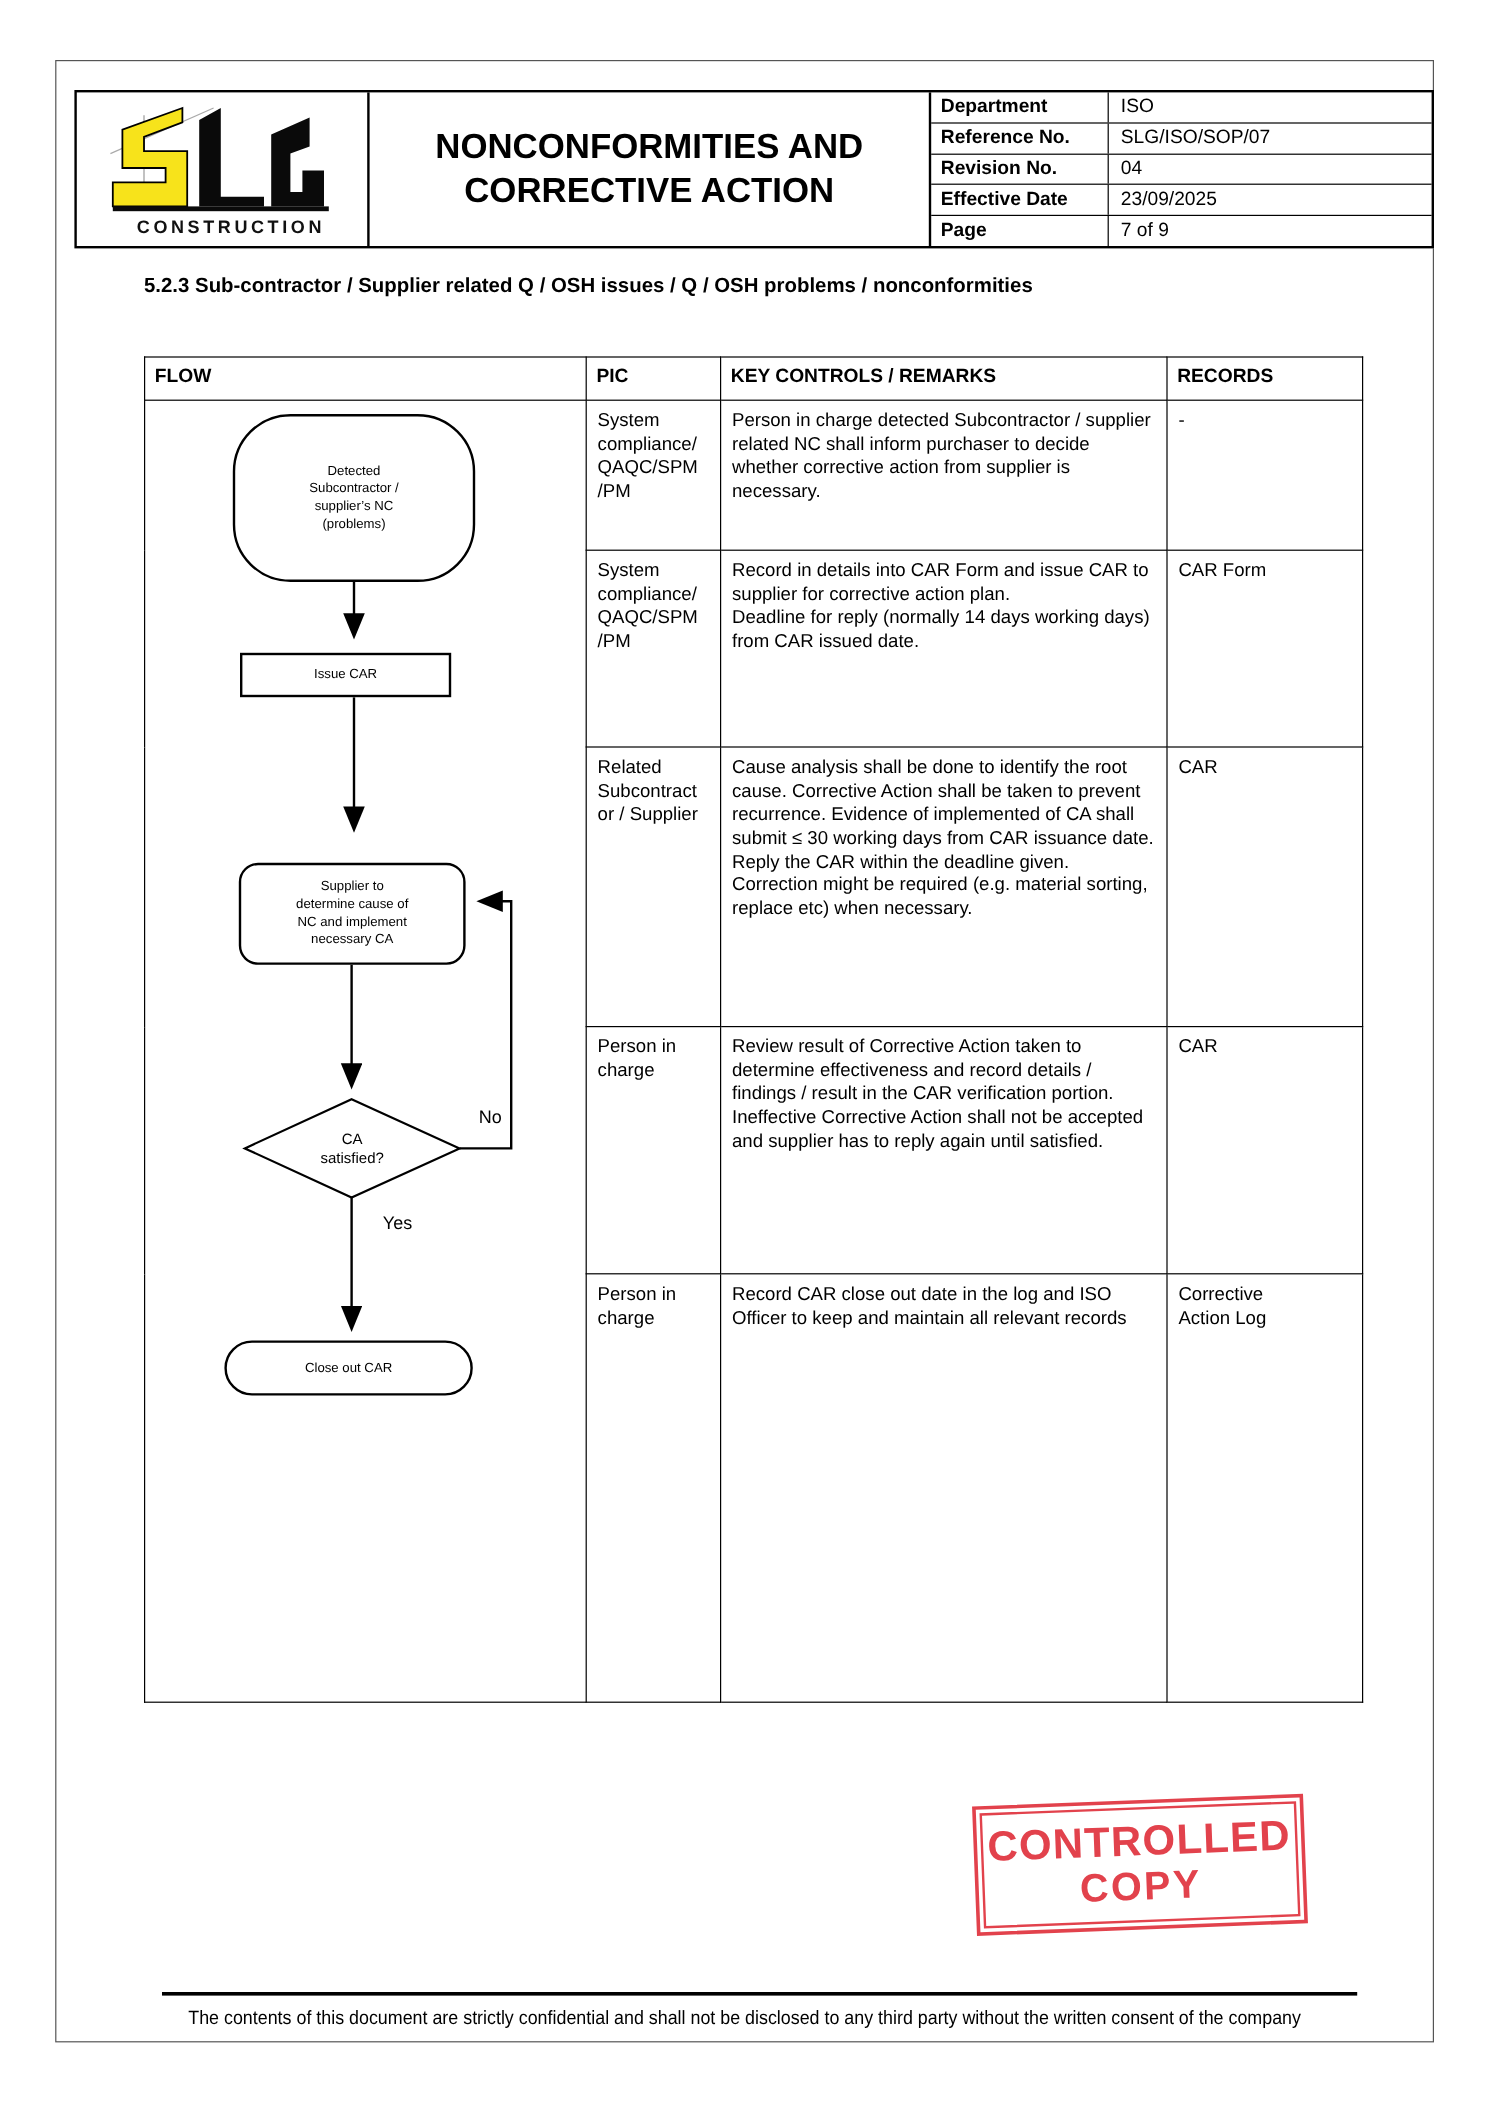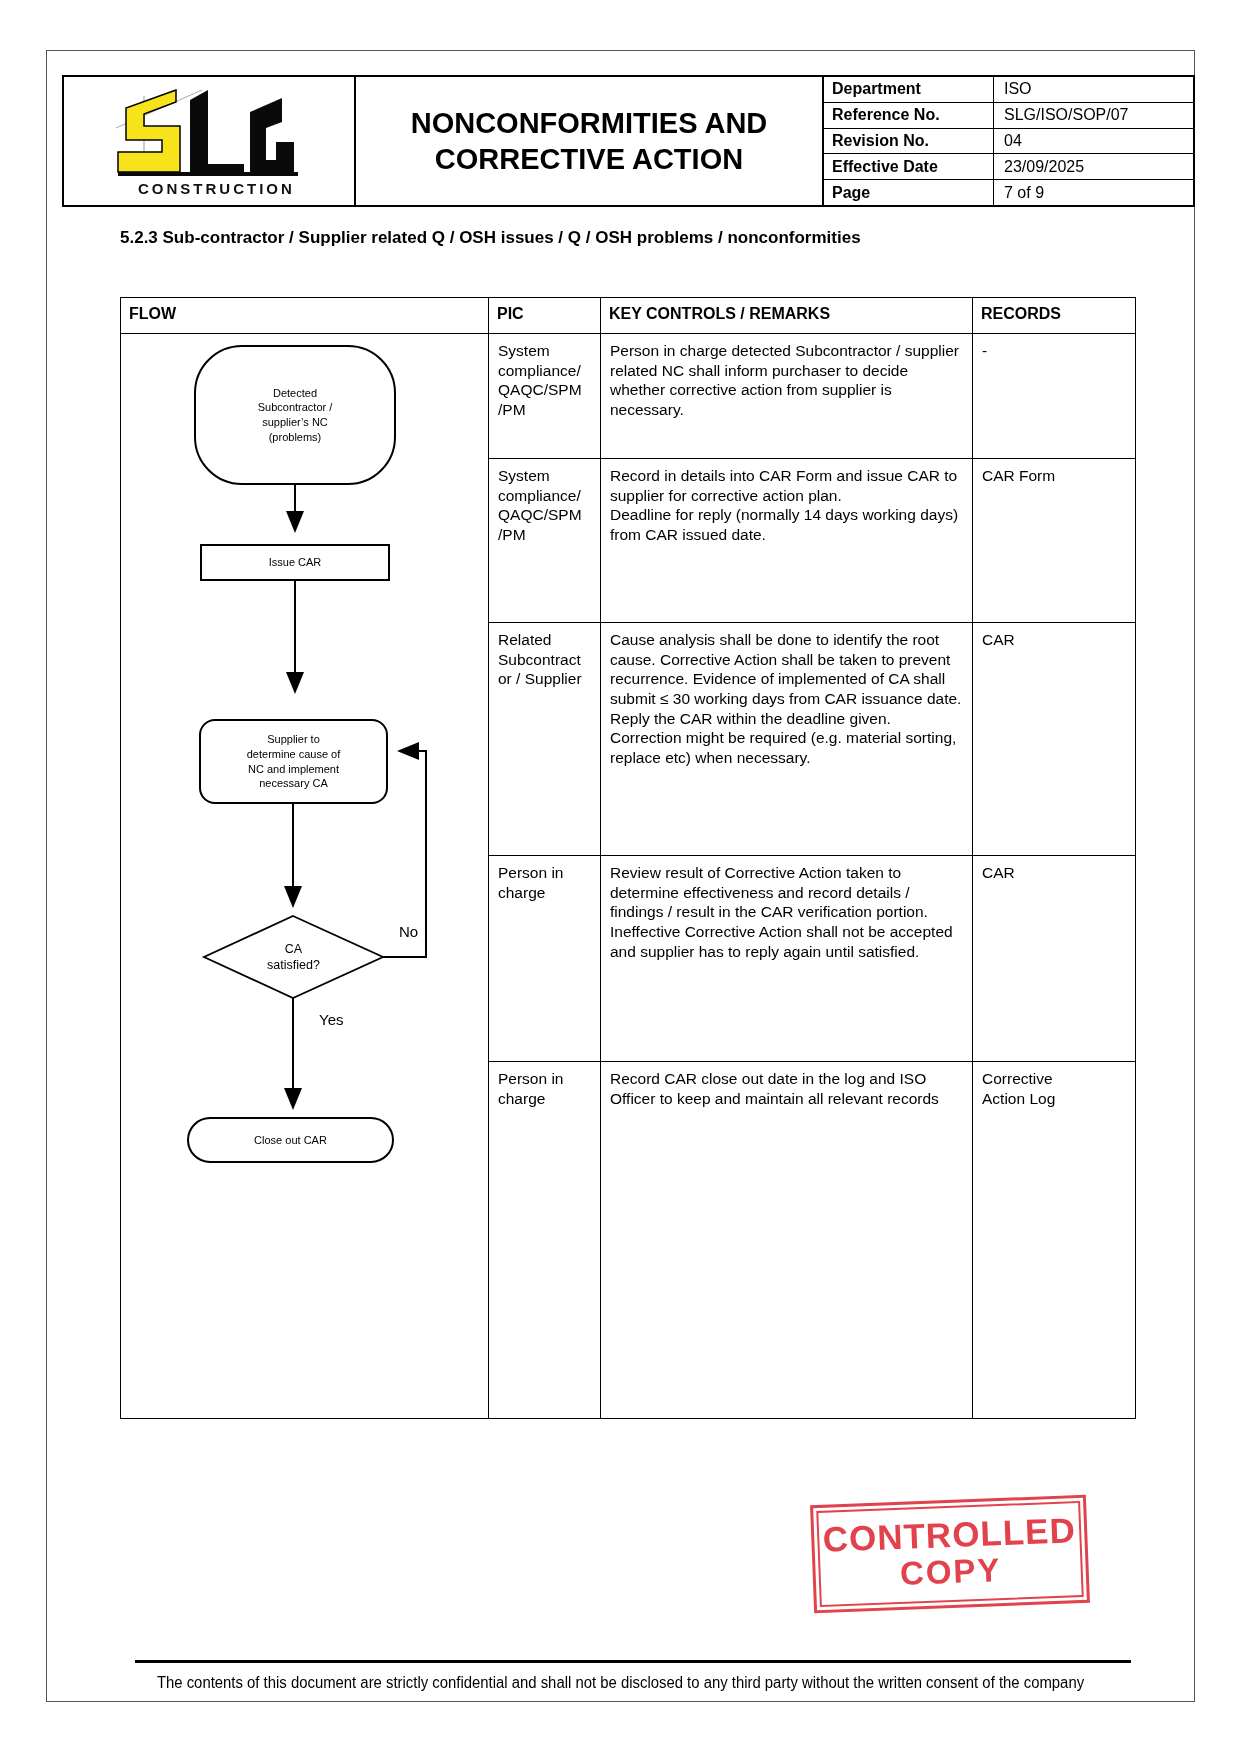--- a/index.html
+++ b/index.html
@@ -17,34 +17,34 @@
     width: 1149px; height: 1652px;
     border: 1.5px solid #555;
   }
   
   .header {
     position: absolute; left: 62px; top: 75px;
     width: 1133px; height: 132px;
     display: flex; border: 2px solid #000; background:#fff;
   }
   .logo-cell {
-    width: 292px; border-right: 2px solid #000;
+    width: 244px; border-right: 2px solid #000;
     display: flex; align-items: center; justify-content: center;
   }
   .title-cell {
     width: 468px; border-right: 2px solid #000;
     display: flex; align-items: center; justify-content: center;
     text-align: center; font-weight: bold; font-size: 29px;
     line-height: 1.25; white-space: pre-line;
   }
   .info-cell { flex: 1; display: flex; flex-direction: column; }
   .info-row { flex: 1; display: flex; border-bottom: 1.5px solid #000; }
   .info-row:last-child { border-bottom: none; }
   .info-label {
-    width: 170px; border-right: 1.5px solid #000;
+    width: 148px; border-right: 1.5px solid #000;
     font-weight: bold; font-size: 16px;
     display: flex; align-items: center; padding: 0 8px;
   }
   .info-value { flex: 1; font-size: 16px; display: flex; align-items: center; padding: 0 10px; }
   
   .section-heading {
     position: absolute; left: 120px; top: 228px;
     font-weight: bold; font-size: 17px; width: 1020px;
   }
   
@@ -61,21 +61,21 @@
   .pre { white-space: pre-line; }
   td.flow-cell { position: relative; padding: 0 !important; }
   
   .fc-node {
     position: absolute; border: 2px solid #000; background: #fff;
     display: flex; align-items: center; justify-content: center;
     text-align: center; font-size: 11px; line-height: 1.32;
     white-space: pre-line; z-index: 2;
   }
   #fc-start  { left: 73px;  top: 11px;  width: 202px; height: 140px; border-radius: 48px; }
-  #fc-issue  { left: 79px;  top: 210px; width: 190px; height: 37px; }
+  #fc-issue  { left: 79px;  top: 210px; width: 176px; height: 37px; }
   #fc-supplier { left: 78px; top: 385px; width: 189px; height: 85px; border-radius: 16px; }
   #fc-close  { left: 66px;  top: 783px; width: 207px; height: 46px; border-radius: 24px; }
   .fc-svg { position: absolute; left: 0; top: 0; z-index: 1; }
   .fc-label { position: absolute; font-size: 15px; z-index: 3; background: transparent; }
   #fc-no  { left: 278px; top: 588px; }
   #fc-yes { left: 198px; top: 676px; }
   #fc-decision-text {
     position: absolute; left: 110px; top: 600px; width: 125px; height: 46px;
     display: flex; align-items: center; justify-content: center;
     text-align: center; font-size: 12.5px; line-height: 1.3;

